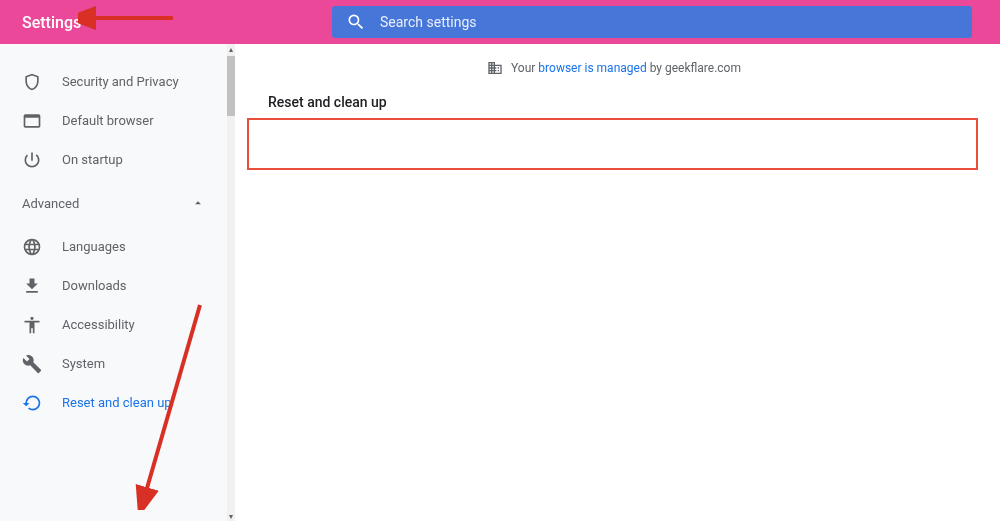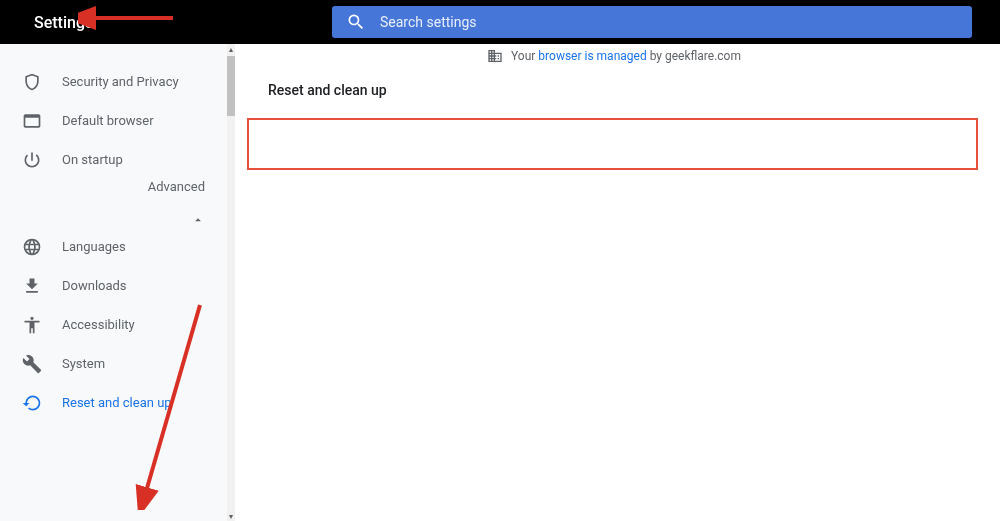--- a/index.html
+++ b/index.html
@@ -10,26 +10,25 @@
     }
     body {
       width: 1000px;
       height: 521px;
       overflow: hidden;
       background: #fff;
       position: relative;
     }
     .header {
       height: 44px;
-      background: #000000;
+      background: #ec4899;
       display: flex;
       align-items: center;
       color: #fff;
       position: relative;
-      padding-left: 12px;
     }
     .header-title {
       font-size: 16px;
       font-weight: 500;
       margin-left: 22px;
     }
     .search-container {
       position: absolute;
       left: 332px;
       height: 32px;
@@ -88,28 +87,27 @@
       flex-shrink: 0;
     }
     .sidebar-item.active .sidebar-icon {
       fill: #1a73e8;
     }
     .sidebar-label {
       margin-left: 20px;
     }
     .sidebar-section {
       display: flex;
-      align-items: flex-end;
+      align-items: center;
       justify-content: space-between;
       height: 48px;
       padding: 0 22px;
       color: #5f6368;
       font-size: 13px;
       cursor: pointer;
-      flex-direction: column;
     }
     .chevron {
       width: 14px;
       height: 14px;
       fill: #5f6368;
     }
     .scroll-track {
       position: absolute;
       right: -8px;
       top: 0;
@@ -127,21 +125,21 @@
       width: 8px;
       height: 10px;
       display: flex;
       align-items: center;
       justify-content: center;
       font-size: 8px;
       color: #606060;
     }
     .main {
       flex: 1;
-      padding-top: 4px;
+      padding-top: 16px;
       position: relative;
     }
     .managed-notice {
       text-align: center;
       color: #5f6368;
       font-size: 12px;
       display: flex;
       align-items: center;
       justify-content: center;
       gap: 8px;

